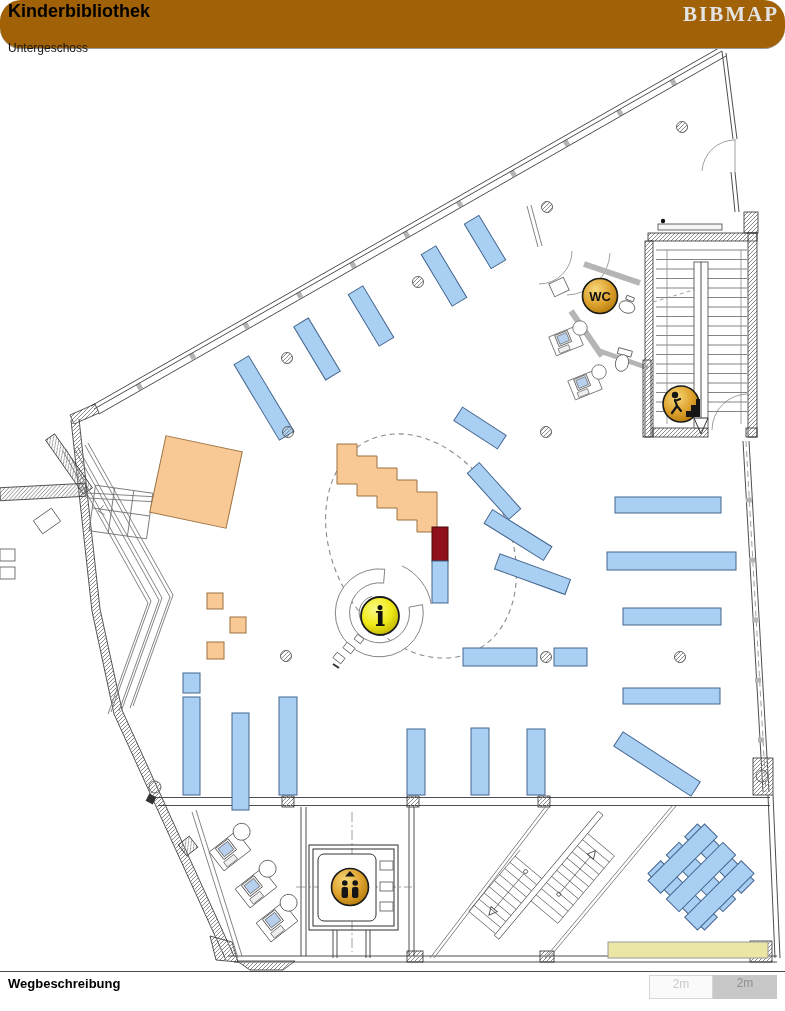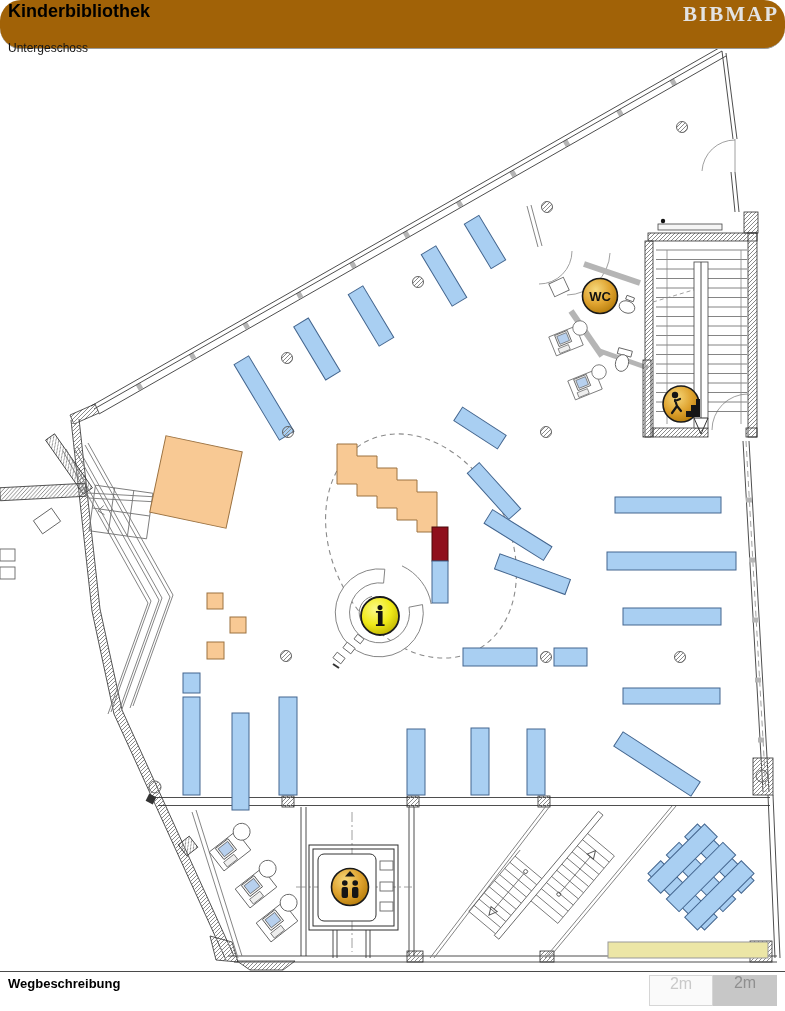--- a/index.html
+++ b/index.html
@@ -8,21 +8,21 @@
   .hdr{position:absolute;top:0;left:0;right:0;height:48px;background:#a16207;
        border-bottom:1px solid #9a9a9a;z-index:5;border-radius:21px;}
   .title{position:absolute;left:8px;top:1px;font-size:18px;font-weight:bold;color:#000;}
   .subtitle{position:absolute;left:8px;top:25px;font-size:12px;color:#151515;margin-top:16px;}
   .brand{position:absolute;right:6px;top:2px;font-size:21px;font-weight:bold;
          color:#e3e3e3;letter-spacing:2px;font-family:Liberation Serif, serif;}
   .ftr{position:absolute;top:971px;left:0;right:0;bottom:0;background:#fff;
        border-top:1px solid #4a4a4a;z-index:5;}
   .weg{position:absolute;left:8px;top:4px;font-size:13px;font-weight:bold;color:#000;cursor:pointer;}
   .scale{position:absolute;left:649px;top:3px;display:flex;}
-  .sbox{width:64px;height:31px;font-size:16px;text-align:center;line-height:16px;box-sizing:border-box;}
+  .sbox{width:64px;height:24px;font-size:12px;text-align:center;line-height:16px;box-sizing:border-box;}
   .sbox.light{background:#fafafa;border:1px solid #d6d6d6;color:#c9c9c9;}
   .sbox.dark{background:#c7c7c7;color:#8f8f8f;}
   svg.map{position:absolute;top:0;left:0;z-index:1;}
   .wall{stroke:#2e2e2e;fill:none;stroke-width:1;}
   .wline{stroke:#3a3a3a;fill:none;stroke-width:0.9;}
   .thin{stroke:#888;fill:none;stroke-width:0.8;}
   .gray{stroke:#777;fill:none;stroke-width:0.9;}
   .step{stroke:#666;fill:none;stroke-width:0.8;}
   .hatchfill{fill:url(#hatch);stroke:#2e2e2e;stroke-width:0.8;}
   .col{fill:url(#hatch);stroke:#555;stroke-width:0.9;}

